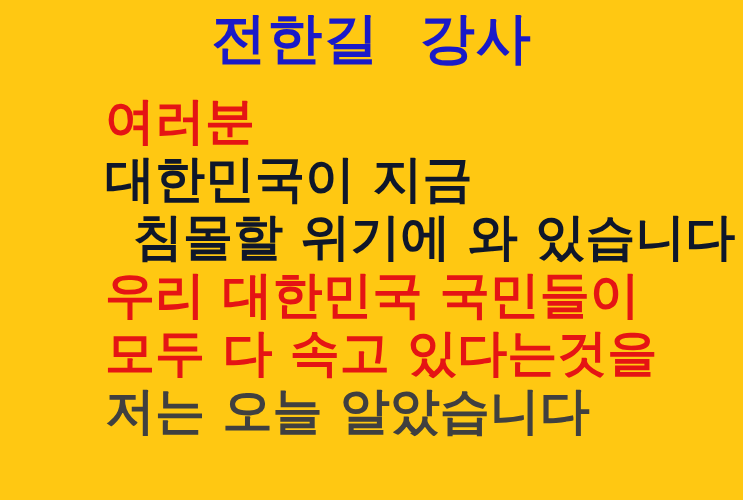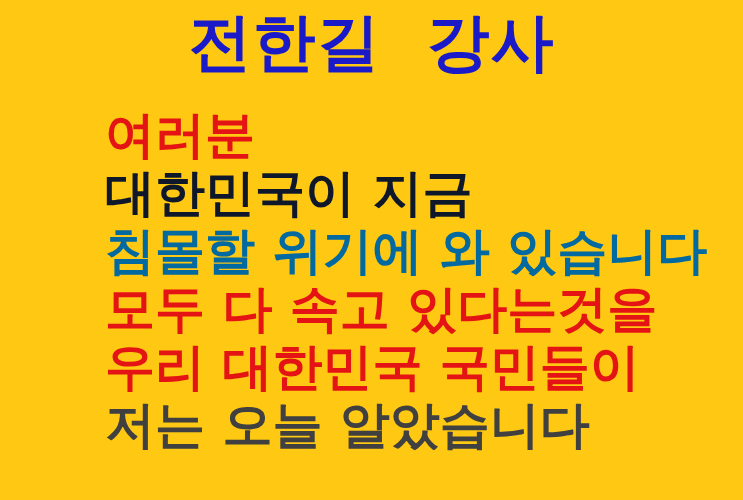--- a/index.html
+++ b/index.html
@@ -21,28 +21,28 @@
     overflow: hidden;
   }
   #poster-title {
     position: absolute;
     top: 6px;
     left: 0;
     width: 743px;
     text-align: center;
     color: #1a1ac8;
     font-weight: bold;
-    font-size: 63px;
+    font-size: 55px;
     line-height: 1.18;
     letter-spacing: 1px;
     white-space: pre;
   }
   #message-block {
     position: absolute;
-    top: 106px;
+    top: 92px;
     left: 105px;
     width: 620px;
   }
   .message-line {
     color: #e51414;
     font-weight: bold;
     font-size: 50px;
     line-height: 58px;
     letter-spacing: 0px;
     white-space: pre;
@@ -52,19 +52,19 @@
 </head>
 <body>
 
 <div id="poster" style="background: rgb(255, 200, 18);">
 
   <div id="poster-title" style="color: rgb(26, 26, 200);">전한길  강사</div>
 
   <div id="message-block">
     <div class="message-line" style="color: rgb(229, 20, 20);">여러분</div>
     <div class="message-line" style="color: #0f172a;">대한민국이 지금</div>
-    <div class="message-line" style="color: #0369a1;">침몰할 위기에 와 있습니다</div>
+    <div class="message-line" style="color: #0f172a; margin-left: 28px;">침몰할 위기에 와 있습니다</div>
+    <div class="message-line" style="color: rgb(229, 20, 20);">우리 대한민국 국민들이</div>
     <div class="message-line" style="color: rgb(229, 20, 20);">모두 다 속고 있다는것을</div>
-    <div class="message-line" style="color: rgb(229, 20, 20);">우리 대한민국 국민들이</div>
     <div class="message-line" style="color: #404040;">저는 오늘 알았습니다</div>
   </div>
 
 </div>
 
 </body></html>

